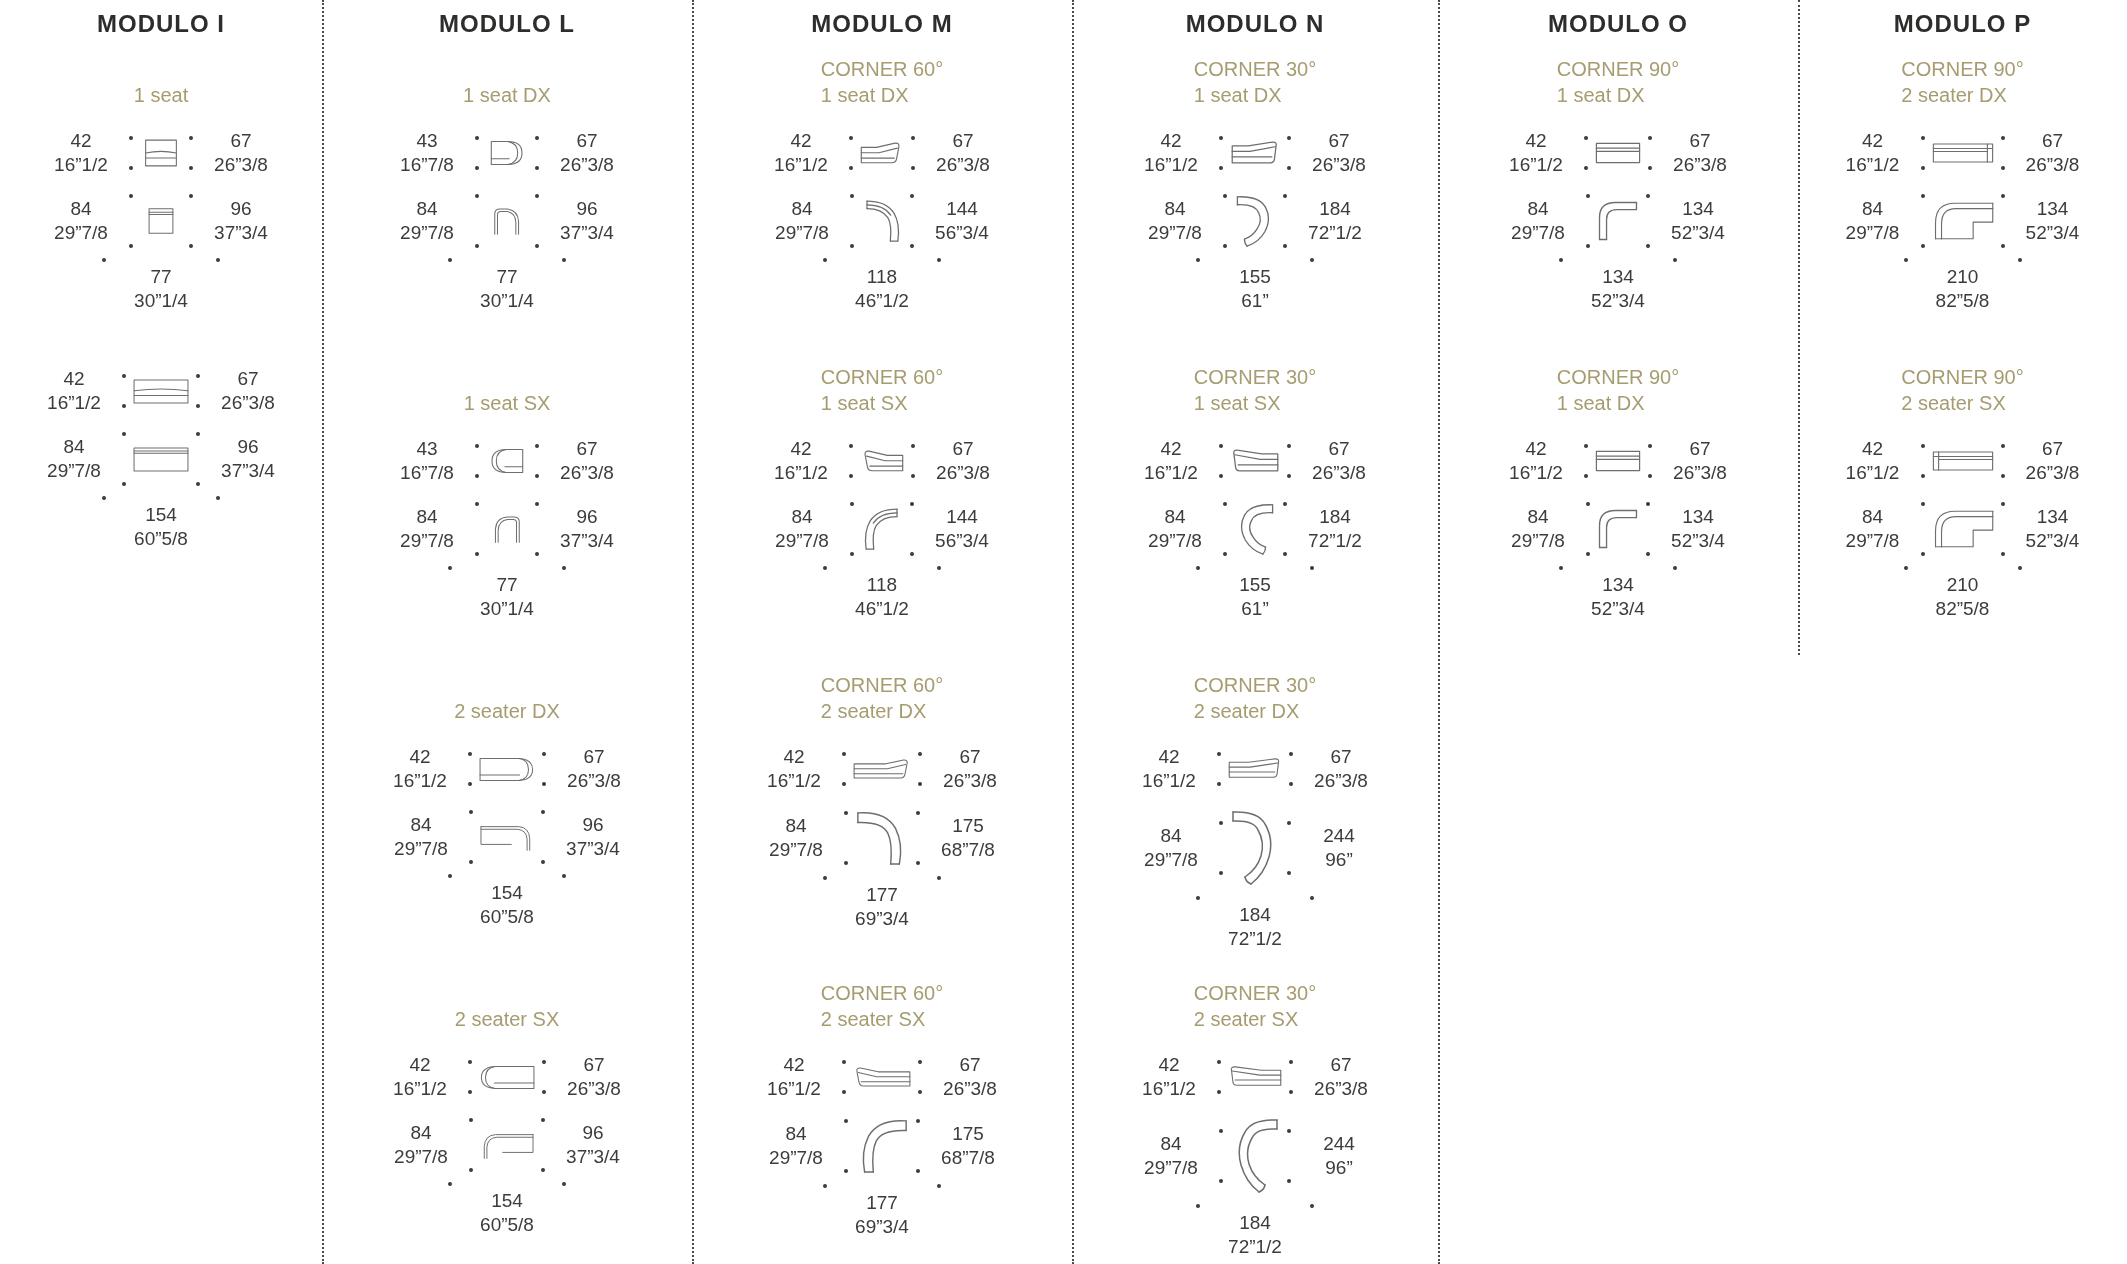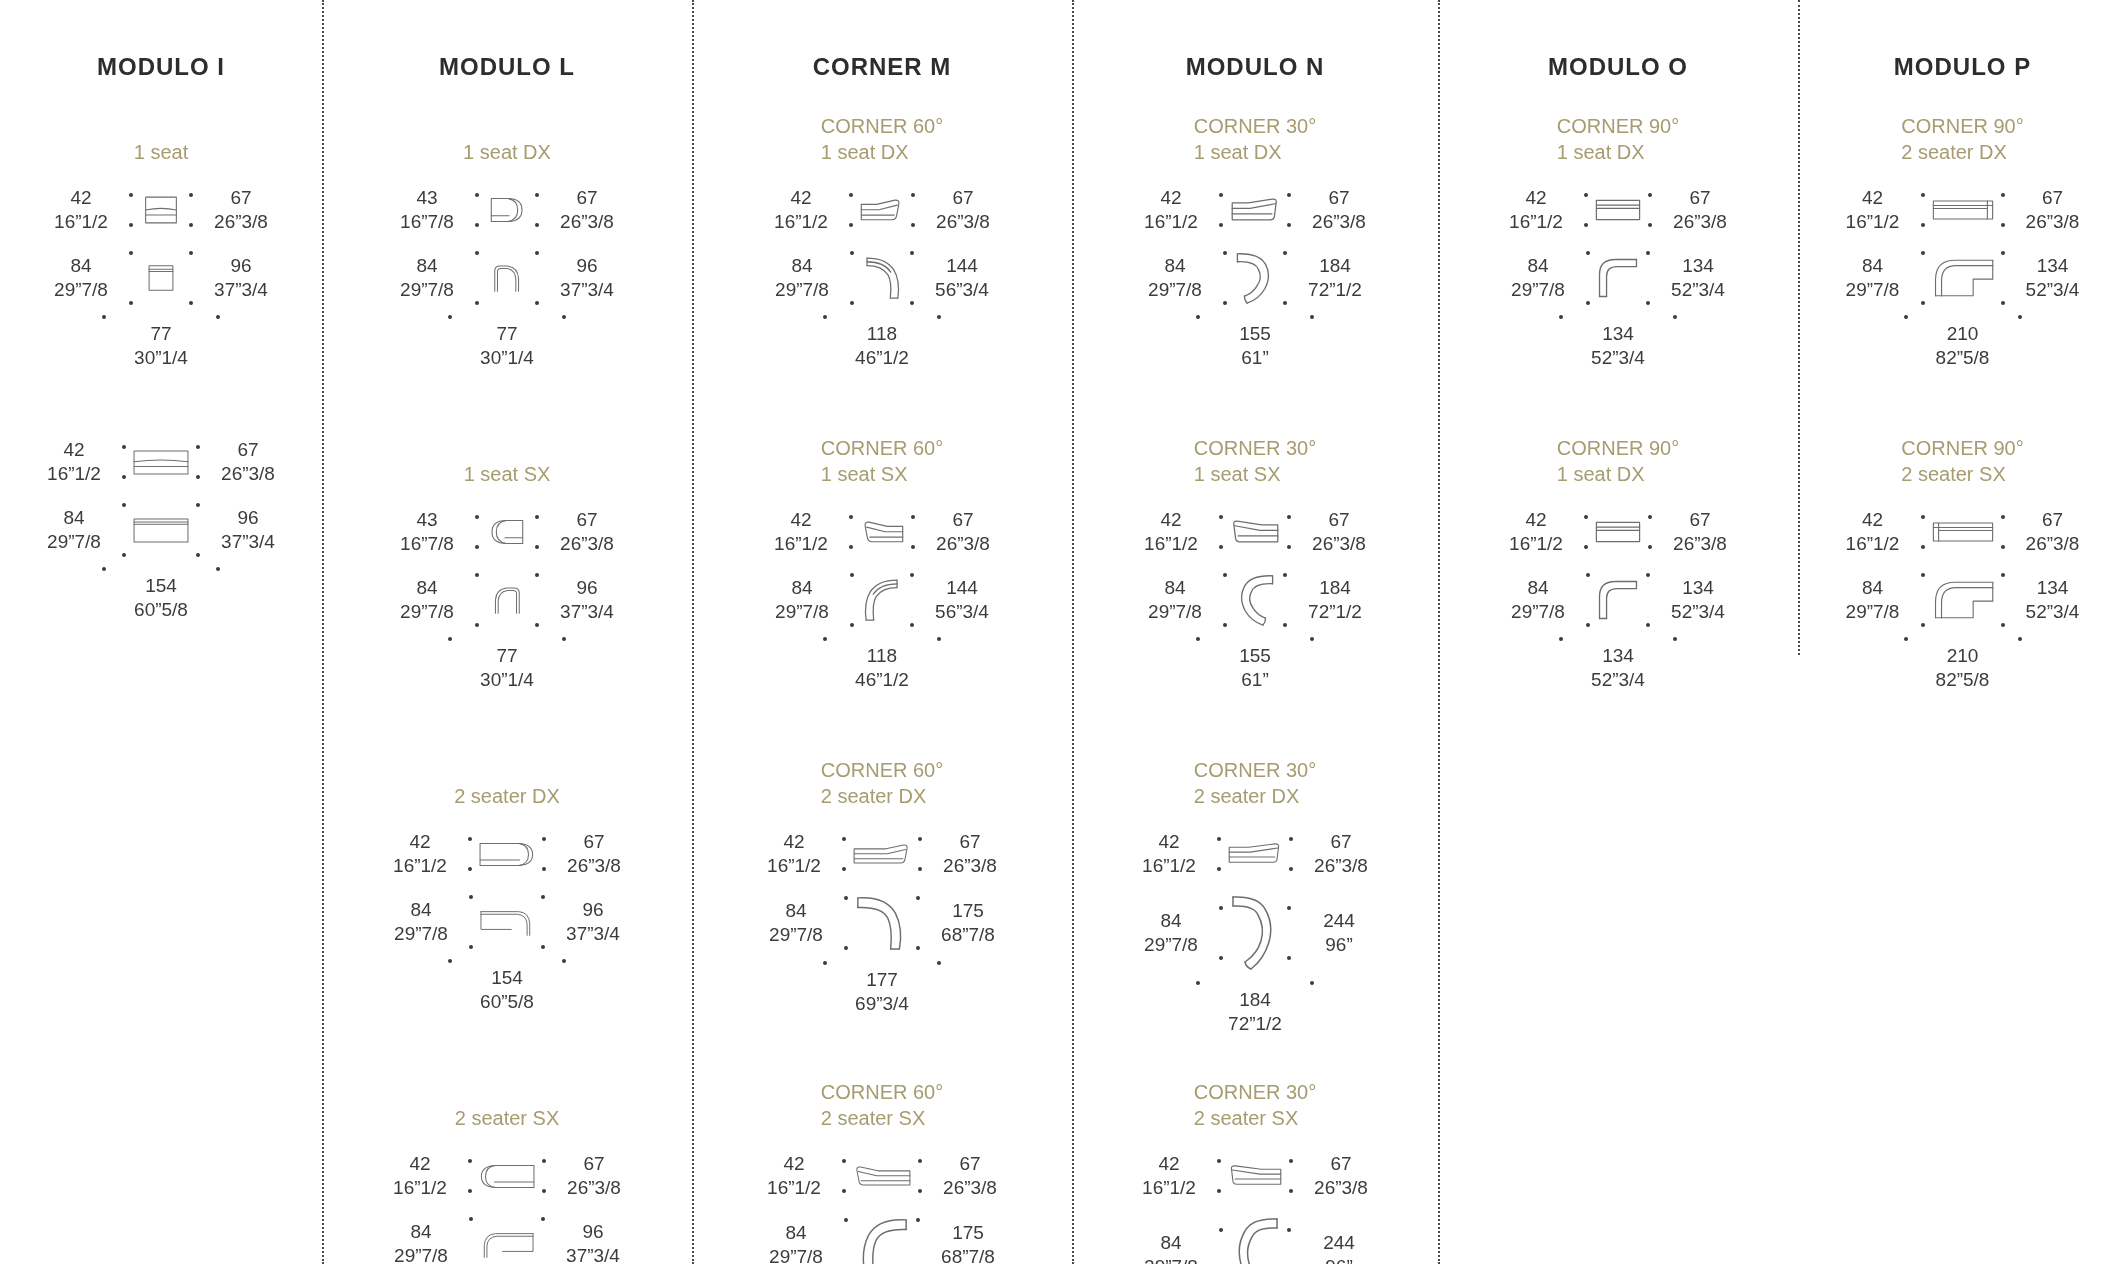--- a/index.html
+++ b/index.html
@@ -1,22 +1,22 @@
 <!DOCTYPE html>
 <html style="--c-title: #2e2d2c; --c-sub: #a69c70; --c-dim: #3c3c3c; --c-dot: #3c3c3c; --c-sep: #4a4a4a;"><head>
 <meta charset="utf-8">
 <style>
   * { box-sizing: border-box; }
   html,body { margin:0; padding:0; background:#fff; }
   body { font-family:"Liberation Sans", sans-serif; }
   .sheet { position:relative; width:2127px; height:1264px; background:#fff; overflow:hidden; }
   .cols { position:absolute; inset:0; display:grid; grid-template-columns:322px 370px 380px 366px 360px 329px; }
   .col { padding-top:10px; }
-  .col-title { text-align:center; font-size:24px; font-weight:bold; color:var(--c-title,#2e2d2c); letter-spacing:1px;margin-top:43px; }
-  .block { height:292px; margin-top:30px; }
+  .col-title { text-align:center; font-size:24px; font-weight:bold; color:var(--c-title,#2e2d2c); letter-spacing:1px; }
+  .block { height:292px; margin-top:16px; }
   .block-sub { min-height:54px; display:flex; justify-content:center; align-items:flex-end; margin-bottom:16px; }
   .sub-text { text-align:left; }
   .sub-line { font-size:20px; line-height:1.3; color:var(--c-sub,#a69c70); }
   .dim-row { display:flex; align-items:center; justify-content:center; gap:6px; min-height:58px; }
   .dim-row.plan { margin-top:10px; }
   .dim { font-size:19px; color:var(--c-dim,#3c3c3c); text-align:center; line-height:1.25; min-width:84px; }
   .dim-cm, .dim-in { white-space:nowrap; }
   .dotcol { display:flex; flex-direction:column; gap:26px; }
   .dim-row.plan .dotcol { gap:46px; }
   .dot { width:4px; height:4px; border-radius:50%; background:var(--c-dot,#3c3c3c); display:inline-block; }
@@ -450,21 +450,21 @@
               <span class="dot"></span>
             </div>
             <div class="dim">
               <div class="dim-cm">154</div>
               <div class="dim-in">60”5/8</div>
             </div>
           </div>
         </div>
       </div>
       <div class="col">
-        <div class="col-title">CORNER M</div>
+        <div class="col-title">MODULO M</div>
         <div class="block">
           <div class="block-sub">
             <div class="sub-text">
               <div class="sub-line">CORNER 60°</div>
               <div class="sub-line">1 seat DX</div>
             </div>
           </div>
           <div class="dim-row top">
             <div class="dim">
               <div class="dim-cm">42</div>

